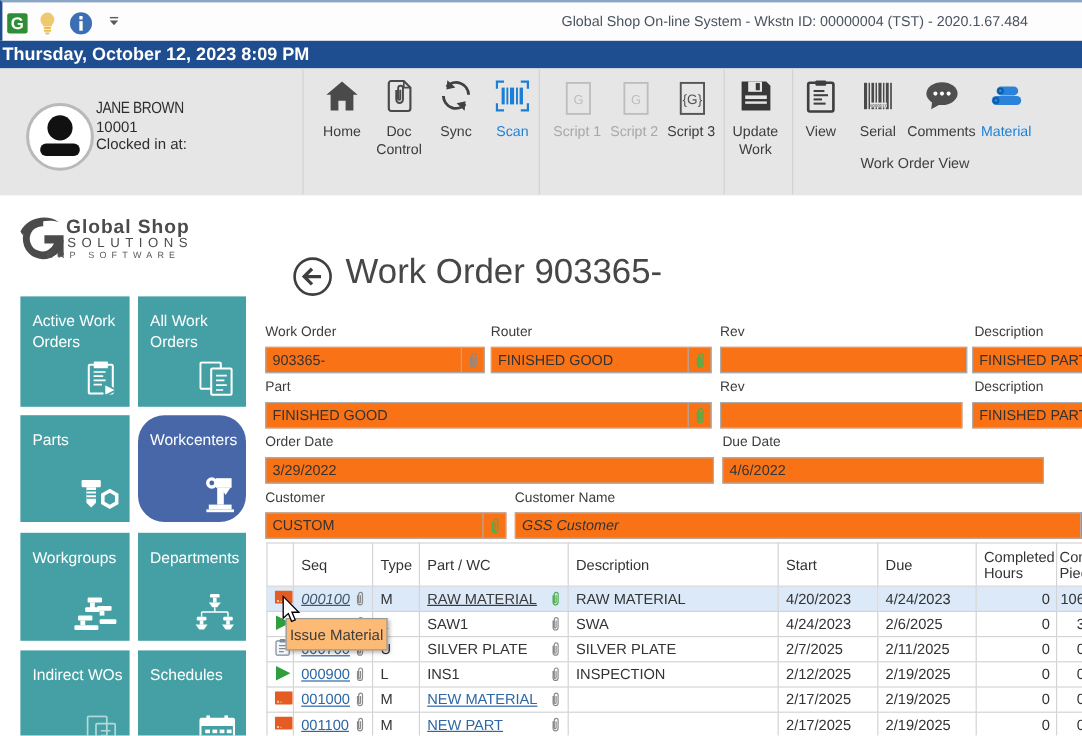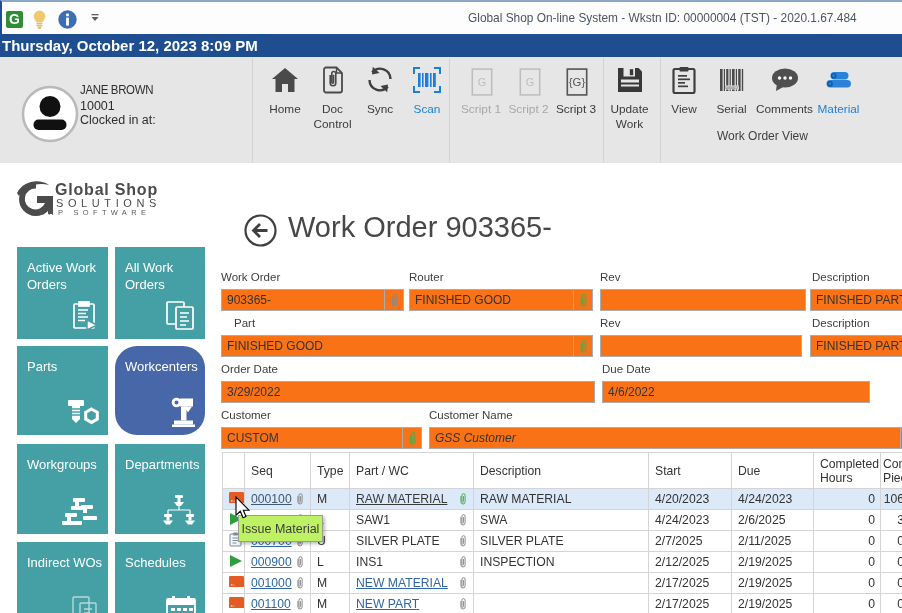--- a/index.html
+++ b/index.html
@@ -39,26 +39,26 @@
 
 
 #grid { left:222px; top:452px; width:685px; border-collapse:collapse; table-layout:fixed;
   font-size:12.2px; color:#333; }
 #grid th, #grid td { border:1px solid #d4d4d4; padding:0 5px 0 6px; height:21px; overflow:hidden;
   white-space:nowrap; font-weight:normal; text-align:left; vertical-align:middle; }
 #grid td:last-child, #grid th:last-child { padding-left:2px; padding-right:2px; }
 #grid th { height:36px; line-height:14px; white-space:normal; }
 .hl td { background:#dbe9f8; }
 a.lnk { color:#2e67a5; text-decoration:underline; }
-a.lnk1 { color:#41586e; text-decoration:underline; }
+a.lnk1 { color:#41586e; text-decoration:underline;font-style:italic; }
 a.dark { color:#3a3a3a; text-decoration:underline; }
 .cellflex { display:flex; align-items:center; justify-content:space-between; }
 
 
-#tooltip { left:238px; top:515px; width:85px; height:27px; background:#bef264; border:1px solid #9a9a9a;
+#tooltip { left:238px; top:515px; width:85px; height:27px; background:#fdba74; border:1px solid #9a9a9a;
   font-size:12.5px; color:#3c3c3c; line-height:26px; text-align:center; box-shadow:2px 2px 3px rgba(0,0,0,0.25); z-index:40; }
 </style>
 </head>
 <body>
 <div class="abs" id="titlebar">
   <div class="abs" style="left:4px;top:9px;width:17px;height:17px;background:#2f8d36;border-radius:2px;color:#fff;font-weight:bold;font-size:14px;text-align:center;line-height:17px;">G</div>
   <svg class="abs" style="left:31px;top:8px;" width="13" height="19" viewBox="0 0 13 19">
     <path d="M6.5 0.5 A 5.8 5.8 0 0 1 12.3 6.3 C 12.3 9 10.5 10.2 9.8 12 L 3.2 12 C 2.5 10.2 0.7 9 0.7 6.3 A 5.8 5.8 0 0 1 6.5 0.5 Z" fill="#eec96e"></path>
     <rect x="3.4" y="12.6" width="6.2" height="1.6" rx="0.8" fill="#e7bd55"></rect>
     <rect x="3.4" y="14.8" width="6.2" height="1.6" rx="0.8" fill="#e7bd55"></rect>
@@ -324,21 +324,21 @@
       </svg>
     </span></div>
 <div class="field" style="left:409px;top:289px;width:184px;">FINISHED GOOD<span class="clip">
       <svg width="11" height="15" viewBox="0 0 12 16">
         <path d="M3.5 4.5 v7 a2.5 2.5 0 0 0 5 0 v-8 a1.9 1.9 0 0 0 -3.8 0 v7.5 a0.9 0.9 0 0 0 1.8 0 v-6.5" fill="none" stroke="#4cae4c" stroke-width="1.2"></path>
       </svg>
     </span></div>
 <div class="field" style="left:600px;top:289px;width:206px;"></div>
 <div class="field" style="left:810px;top:289px;width:113px;">FINISHED PART</div>
 
-<div class="flabel" style="left:234px;top:317px;">Part</div>
+<div class="flabel" style="left:221px;top:317px;">Part</div>
 <div class="flabel" style="left:600px;top:317px;">Rev</div>
 <div class="flabel" style="left:812px;top:317px;">Description</div>
 <div class="field" style="left:221px;top:335px;width:372px;">FINISHED GOOD<span class="clip">
       <svg width="11" height="15" viewBox="0 0 12 16">
         <path d="M3.5 4.5 v7 a2.5 2.5 0 0 0 5 0 v-8 a1.9 1.9 0 0 0 -3.8 0 v7.5 a0.9 0.9 0 0 0 1.8 0 v-6.5" fill="none" stroke="#4cae4c" stroke-width="1.2"></path>
       </svg>
     </span></div>
 <div class="field" style="left:600px;top:335px;width:202px;"></div>
 <div class="field" style="left:810px;top:335px;width:113px;">FINISHED PART D</div>
 

